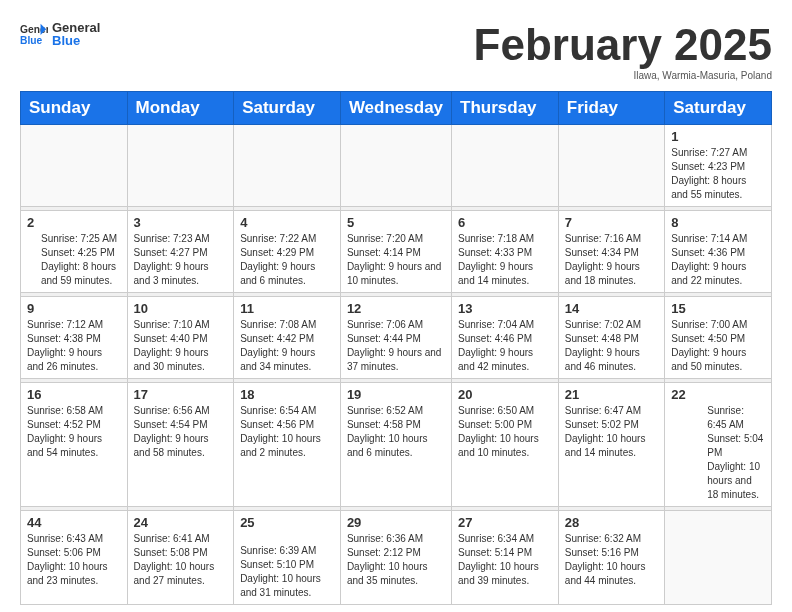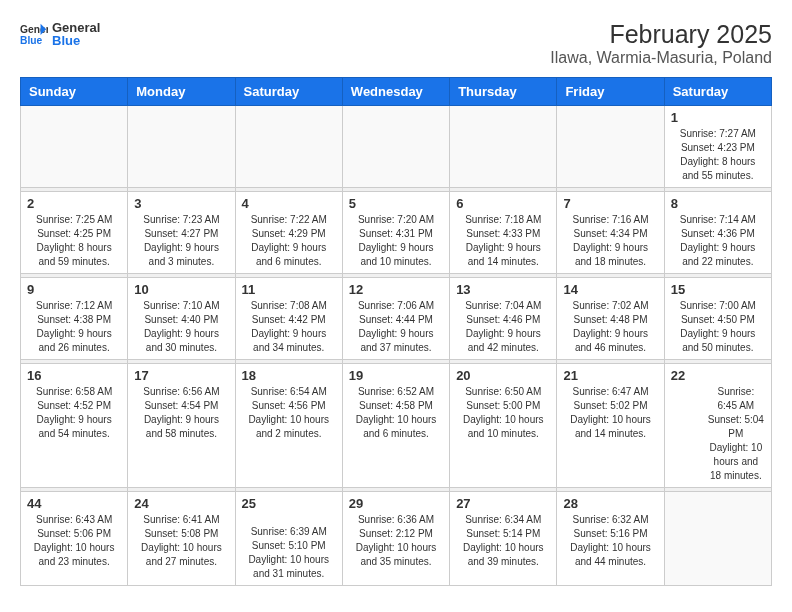--- a/index.html
+++ b/index.html
@@ -22,39 +22,39 @@
       gap: 4px;
     }
     .logo-icon {
       width: 28px;
       height: 28px;
     }
     .title-area {
       text-align: right;
     }
     .month-title {
-      font-size: 25px;
-      font-weight: normal;
+      font-size: 44px;
+      font-weight: bold;
       color: #333;
     }
     .location-title {
-      font-size: 16px;
+      font-size: 10px;
       color: #555;
     }
     .calendar {
       width: 100%;
       border-collapse: collapse;
       border: 1px solid #ccc;
     }
     .calendar th {
       background-color: #1a73e8;
       color: white;
       padding: 6px 8px;
       text-align: left;
-      font-size: 13px;
+      font-size: 17px;
       font-weight: bold;
       border: 1px solid #1560c0;
     }
     .calendar td {
       border: 1px solid #ccc;
       vertical-align: top;
       padding: 4px 6px;
       width: 107px;
       min-height: 80px;
       font-size: 10.5px;
@@ -67,21 +67,20 @@
     .day-number {
       font-size: 13px;
       font-weight: bold;
       margin-bottom: 2px;
       display: block;
     }
     .day-info {
       font-size: 10px;
       line-height: 1.4;
       color: #333;
-      text-align: center;
     }
     .row-spacer td {
       height: 4px;
       background: #f0f0f0;
       padding: 0;
       border: 1px solid #ccc;
     }
   </style>
 </head>
 <body>
@@ -136,40 +135,40 @@
         <td></td>
         <td></td>
         <td></td>
         <td></td>
         <td></td>
         <td></td>
       </tr>
       <tr>
         <td>
           <span class="day-number">2</span>
-          <div class="day-info" style="white-space: pre-line;">Sunrise: 7:25 AM
+          <div class="day-info" style="white-space: pre-line; margin-left: 14px;">Sunrise: 7:25 AM
 Sunset: 4:25 PM
 Daylight: 8 hours and 59 minutes.</div>
         </td>
         <td>
           <span class="day-number">3</span>
           <div class="day-info" style="white-space: pre-line;">Sunrise: 7:23 AM
 Sunset: 4:27 PM
 Daylight: 9 hours and 3 minutes.</div>
         </td>
         <td>
           <span class="day-number">4</span>
           <div class="day-info" style="white-space: pre-line;">Sunrise: 7:22 AM
 Sunset: 4:29 PM
 Daylight: 9 hours and 6 minutes.</div>
         </td>
         <td>
           <span class="day-number">5</span>
           <div class="day-info" style="white-space: pre-line;">Sunrise: 7:20 AM
-Sunset: 4:31 PM
+Sunset: 4:14 PM
 Daylight: 9 hours and 10 minutes.</div>
         </td>
         <td>
           <span class="day-number">6</span>
           <div class="day-info" style="white-space: pre-line;">Sunrise: 7:18 AM
 Sunset: 4:33 PM
 Daylight: 9 hours and 14 minutes.</div>
         </td>
         <td>
           <span class="day-number">7</span>

